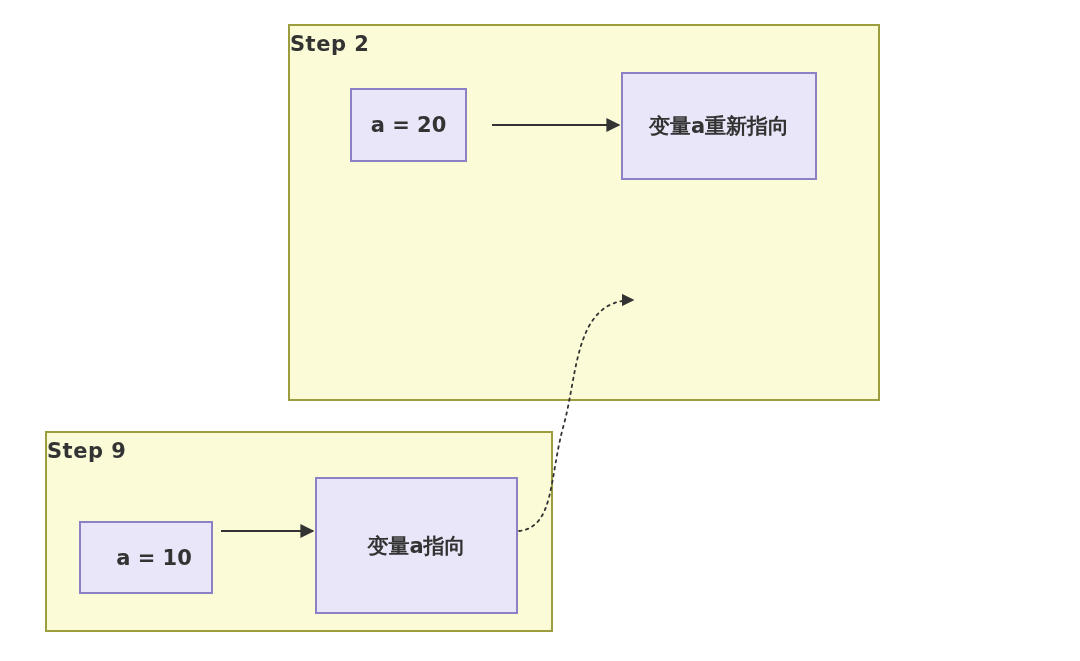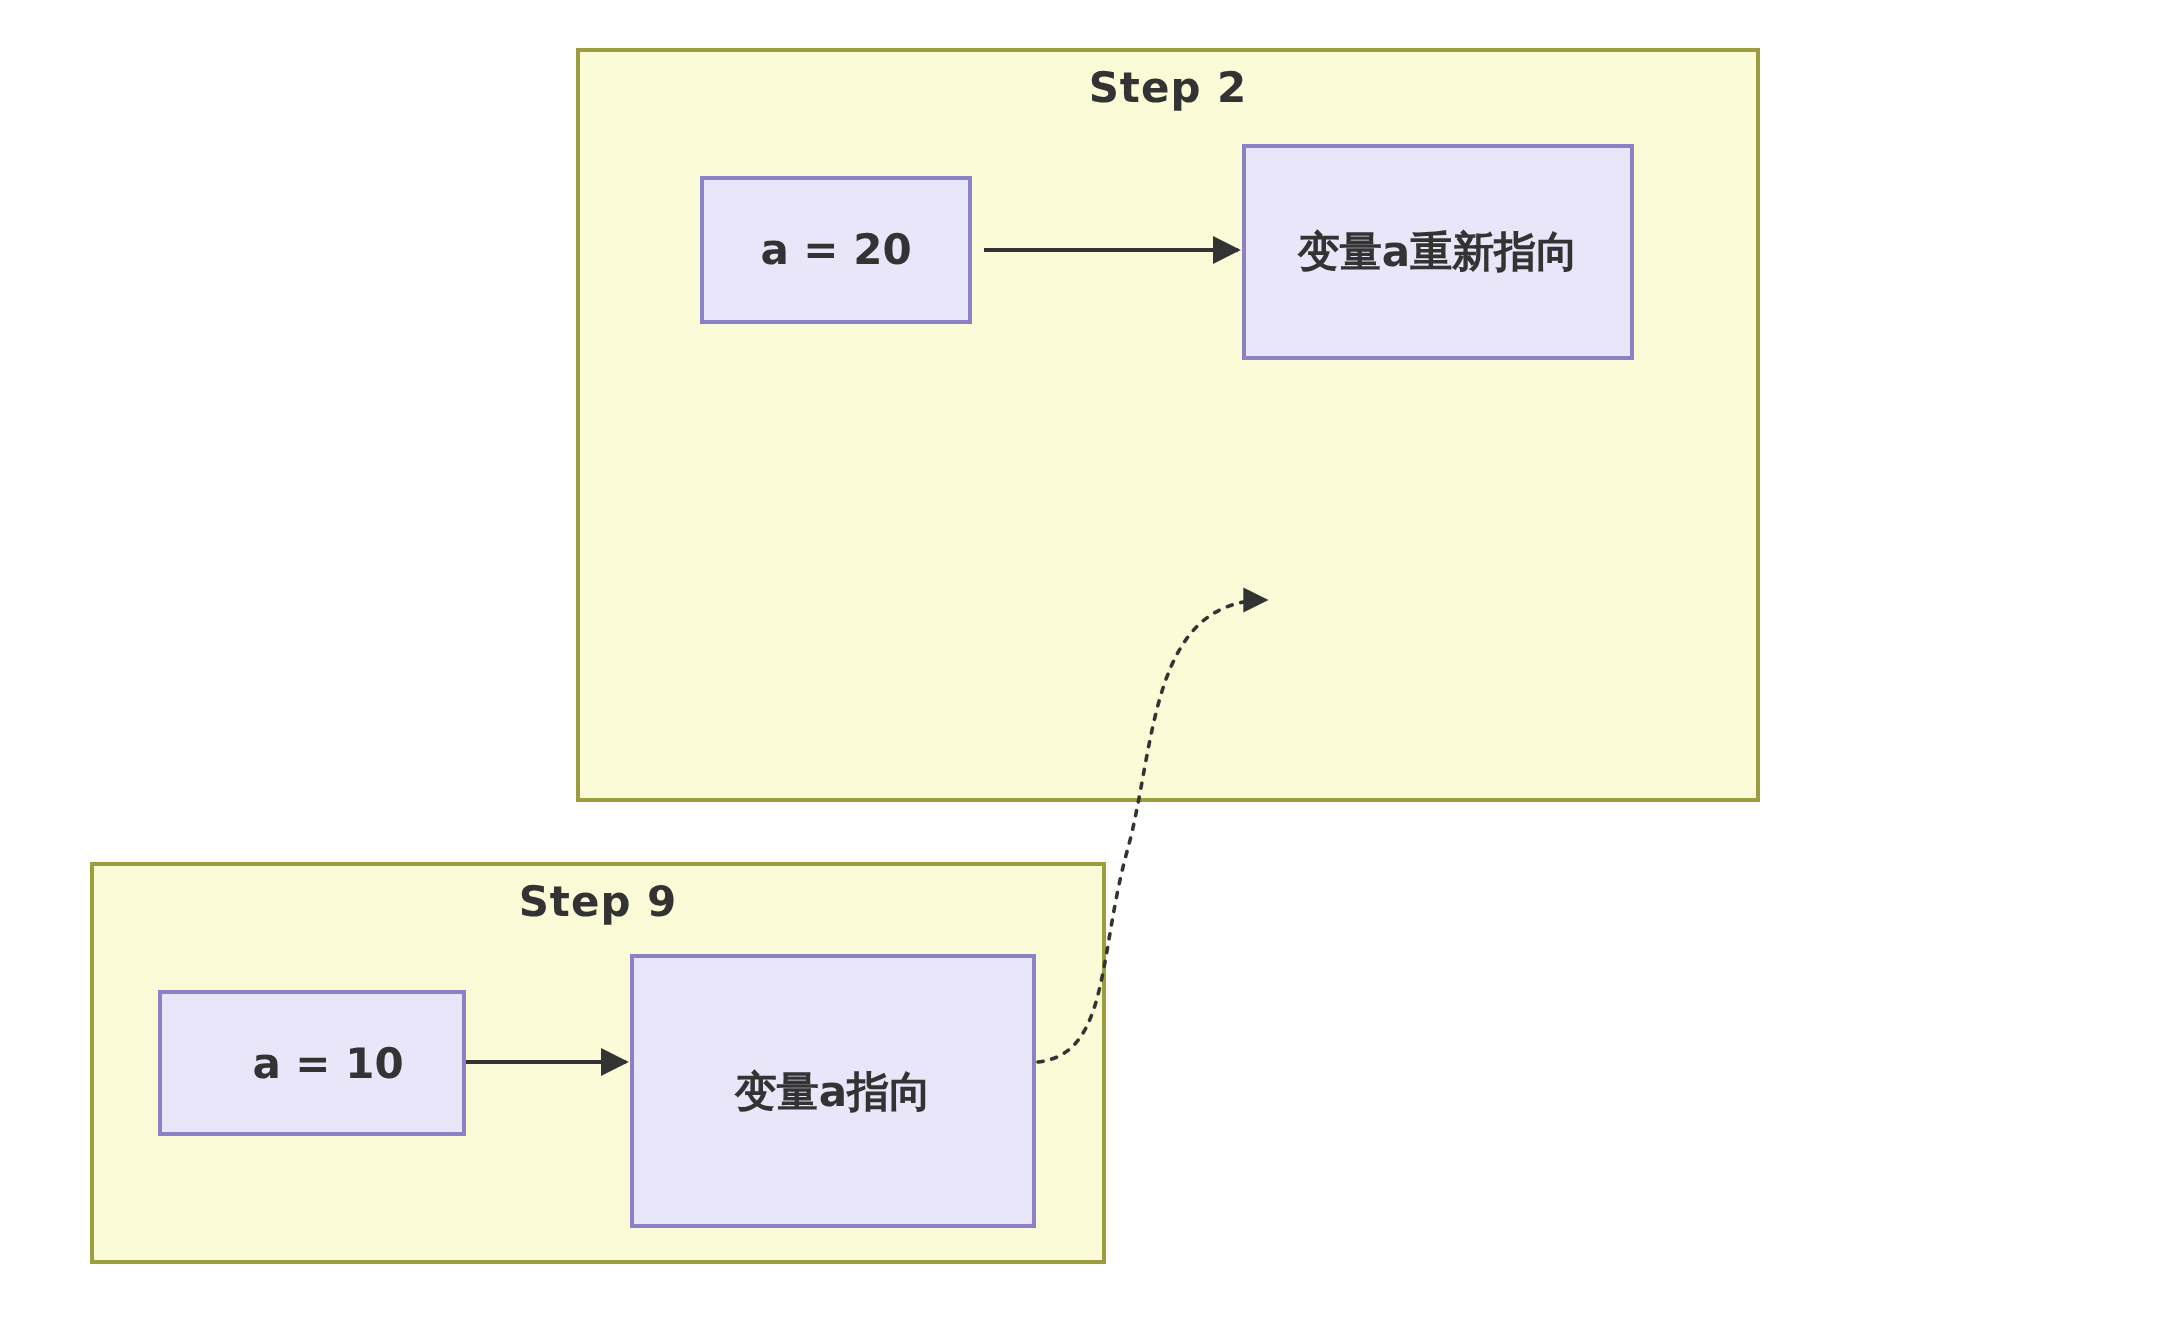--- a/index.html
+++ b/index.html
@@ -26,21 +26,20 @@
   .group {
     position: absolute;
     background: var(--group-fill);
     border: 2px solid var(--group-border);
   }
   .group-title {
     position: absolute;
     top: 6px;
     left: 0;
     width: 100%;
-    text-align: center;
     font-size: 21px;
     font-weight: 600;
     color: var(--text);
     letter-spacing: 0.5px;
   }
   .node {
     position: absolute;
     background: var(--node-fill);
     border: 2px solid var(--node-border);
     display: flex;
@@ -49,24 +48,24 @@
     justify-content: center;
     text-align: center;
     color: var(--text);
     font-size: 21px;
     font-weight: 600;
     line-height: 34px;
   }
   
   .group-step2 { left: 288px; top: 24px;  width: 592px; height: 377px; }
   .group-step1 { left: 45px;  top: 431px; width: 508px; height: 201px; }
-  .node-a20        { left: 350px; top: 88px;  width: 136px; height: 74px; }
+  .node-a20        { left: 350px; top: 88px;  width: 117px; height: 74px; }
   .node-a20-target { left: 621px; top: 72px;  width: 196px; height: 108px; }
   .node-garbage    { left: 637px; top: 247px; width: 193px; height: 107px; }
-  .node-a10        { left: 79px;  top: 495px; width: 154px; height: 73px; padding-left: 16px; }
+  .node-a10        { left: 79px;  top: 521px; width: 134px; height: 73px; padding-left: 16px; }
   .node-a10-target { left: 315px; top: 477px; width: 203px; height: 137px; }
   .arrows-layer {
     position: absolute;
     left: 0; top: 0;
     width: 1080px; height: 661px;
     pointer-events: none;
   }
 </style>
 </head>
 <body>

